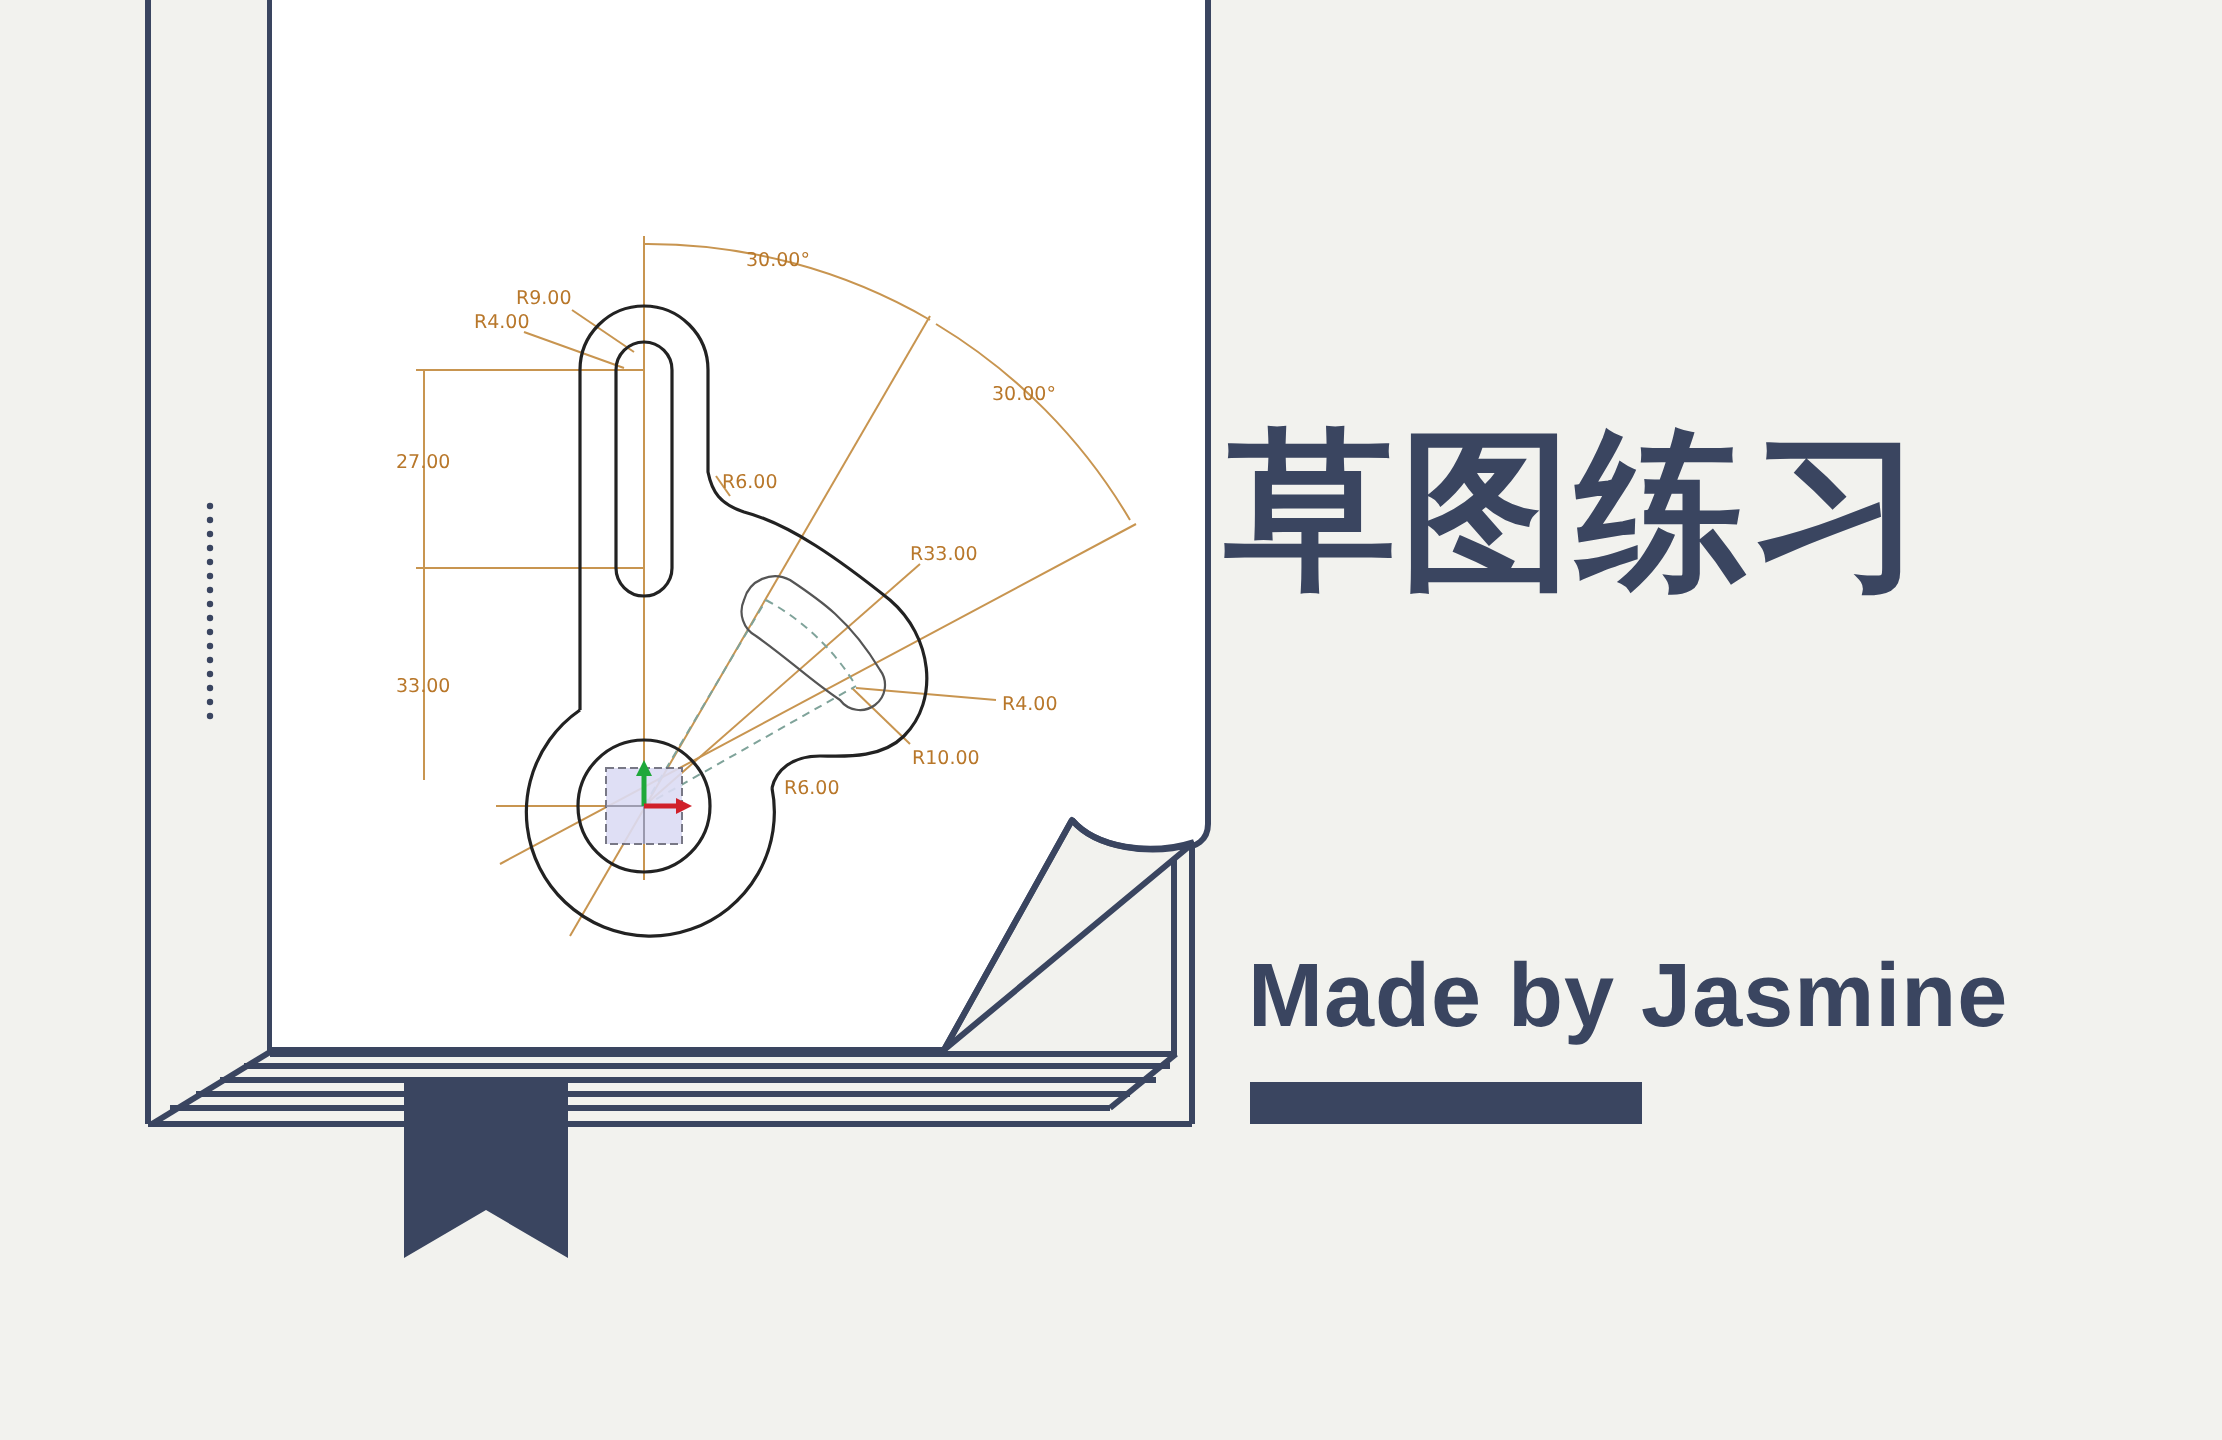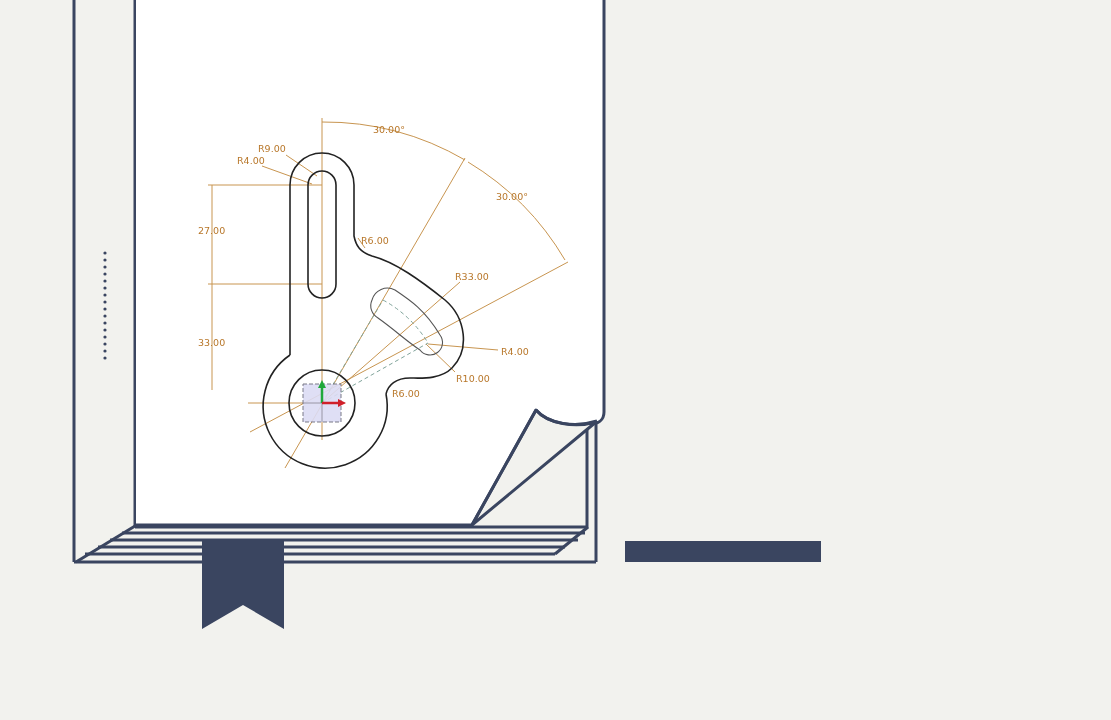--- a/index.html
+++ b/index.html
@@ -154,14 +154,16 @@
       <text class="dim" x="361" y="244">R6.00</text>
       <text class="dim" x="198" y="234">27.00</text>
       <text class="dim" x="198" y="346">33.00</text>
       <text class="dim" x="455" y="280">R33.00</text>
       <text class="dim" x="501" y="355">R4.00</text>
       <text class="dim" x="456" y="382">R10.00</text>
       <text class="dim" x="392" y="397">R6.00</text>
     </g>
   </svg>
 
+  <div class="title-cn">草图练习</div>
+  <div class="byline">Made by Jasmine</div>
   <div class="accent-bar"></div>
 </div>
 
 </body></html>

